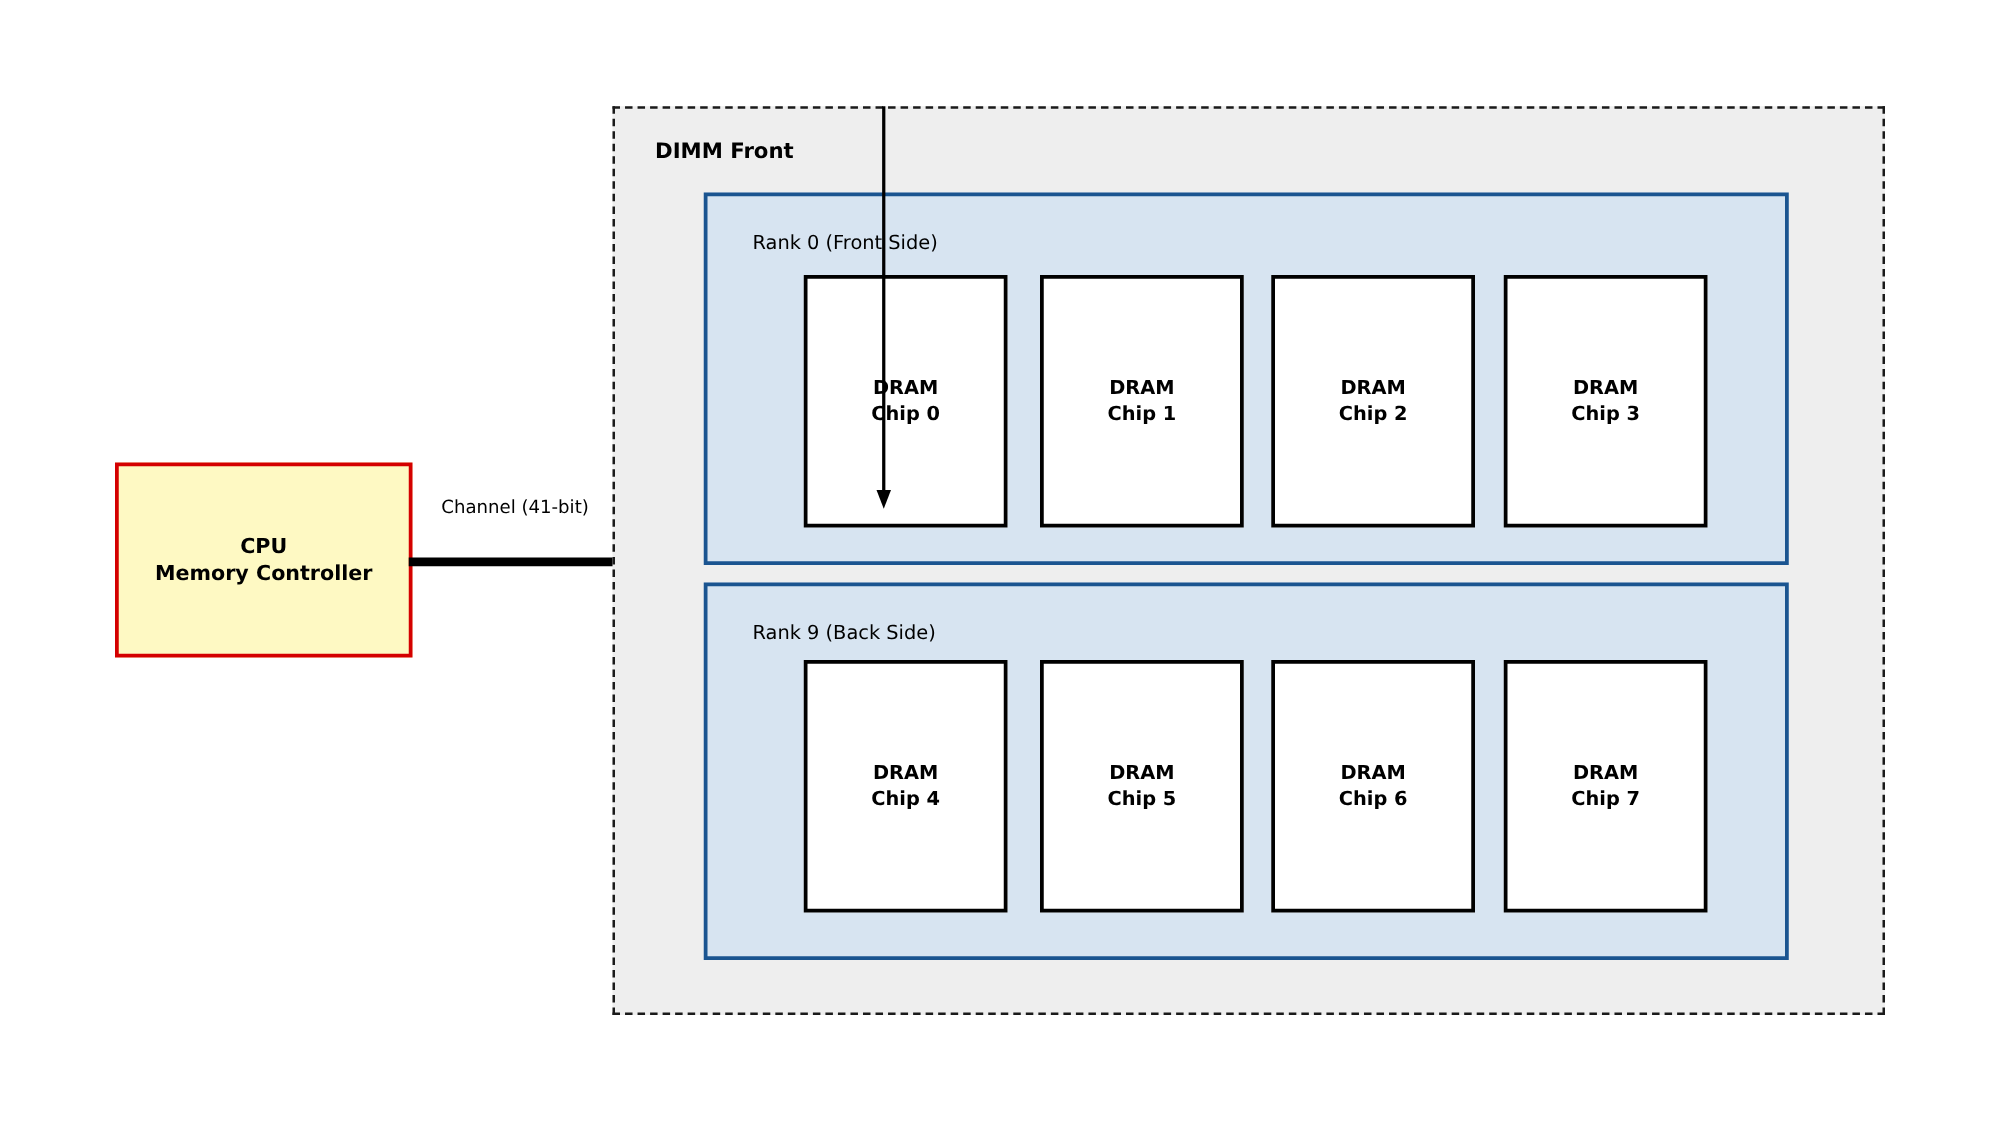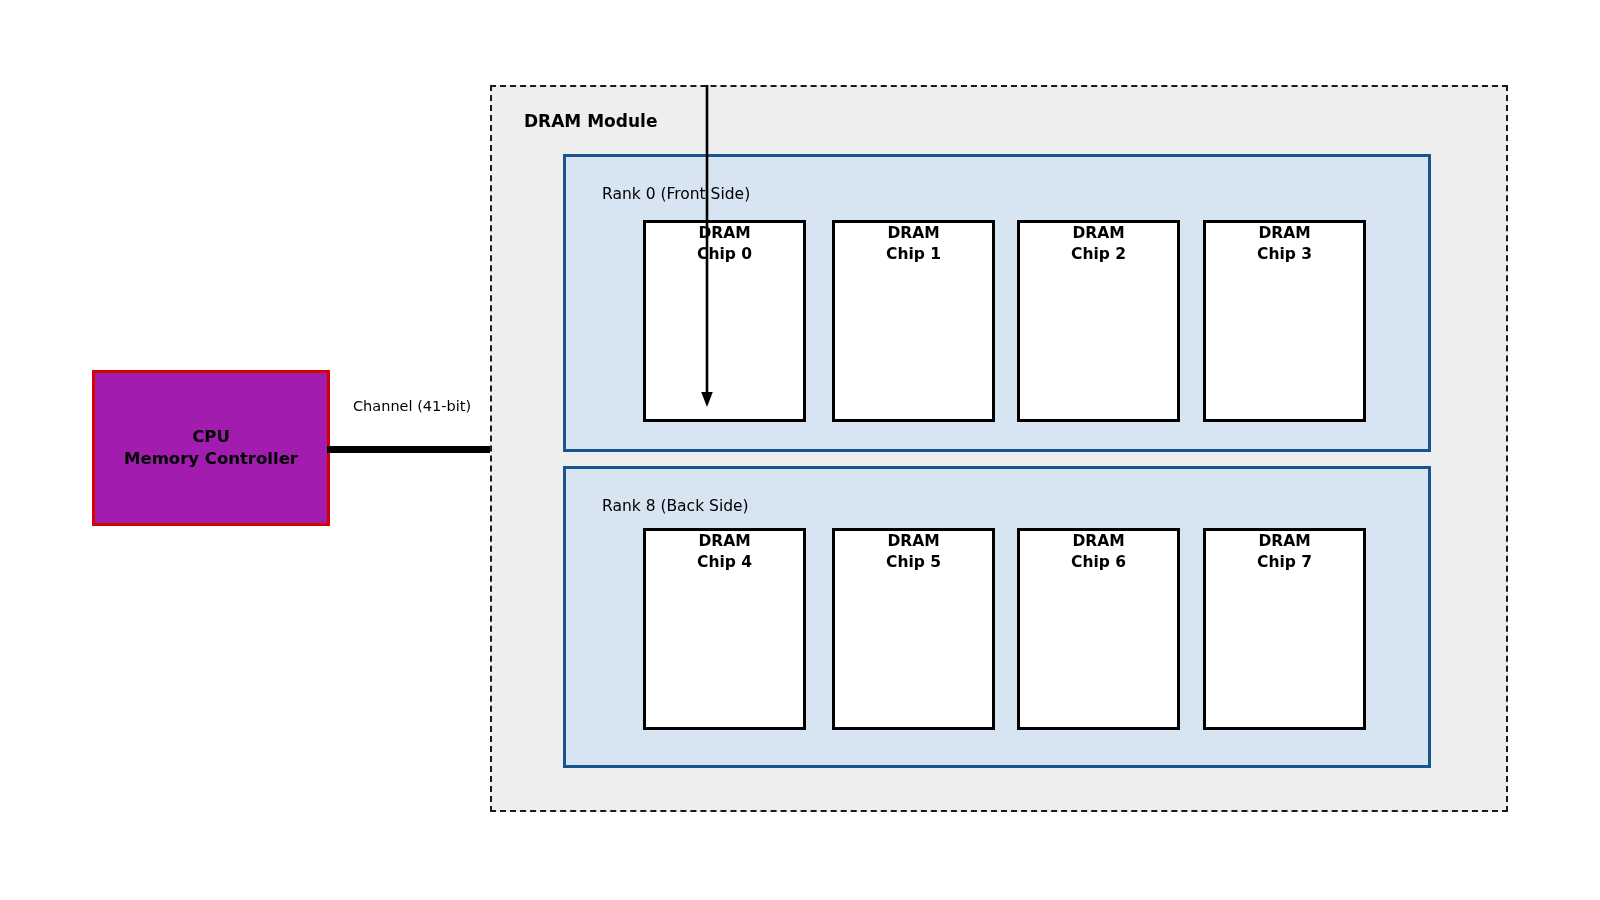--- a/index.html
+++ b/index.html
@@ -22,21 +22,21 @@
     height: 900px;
   }
 
   
   #cpu-block {
     position: absolute;
     left: 92px;
     top: 370px;
     width: 238px;
     height: 156px;
-    background: #a21caf;
+    background: #fef9c3;
     border: 3px solid #d40000;
     box-sizing: border-box;
     display: flex;
     align-items: center;
     justify-content: center;
   }
   #cpu-label {
     text-align: center;
     font-size: 16.5px;
     font-weight: bold;
@@ -107,21 +107,21 @@
 
   
   .chip {
     position: absolute;
     width: 163px;
     height: 202px;
     background: #ffffff;
     border: 3px solid #000000;
     box-sizing: border-box;
     display: flex;
-    align-items: flex-start;
+    align-items: center;
     justify-content: center;
   }
   .chip-label {
     text-align: center;
     font-size: 15.5px;
     font-weight: bold;
     color: #000000;
     line-height: 1.38;
     white-space: pre-line;
   }
@@ -152,21 +152,21 @@
 
   <div id="cpu-block">
     <div id="cpu-label">CPU
 Memory Controller</div>
   </div>
 
   <div id="channel-line"></div>
   <div id="channel-label">Channel (41-bit)</div>
 
   <div id="dimm-module"></div>
-  <div id="dimm-title">DRAM Module</div>
+  <div id="dimm-title">DIMM Front</div>
 
   <div id="rank-0" class="rank-box">
     <div class="rank-label">Rank 0 (Front Side)</div>
 
     <div class="chip chip-c0">
       <div class="chip-label">DRAM
 Chip 0</div>
     </div>
     <div class="chip chip-c1">
       <div class="chip-label">DRAM
@@ -176,21 +176,21 @@
       <div class="chip-label">DRAM
 Chip 2</div>
     </div>
     <div class="chip chip-c3">
       <div class="chip-label">DRAM
 Chip 3</div>
     </div>
   </div>
 
   <div id="rank-1" class="rank-box">
-    <div class="rank-label">Rank 8 (Back Side)</div>
+    <div class="rank-label">Rank 9 (Back Side)</div>
 
     <div class="chip chip-c0">
       <div class="chip-label">DRAM
 Chip 4</div>
     </div>
     <div class="chip chip-c1">
       <div class="chip-label">DRAM
 Chip 5</div>
     </div>
     <div class="chip chip-c2">

